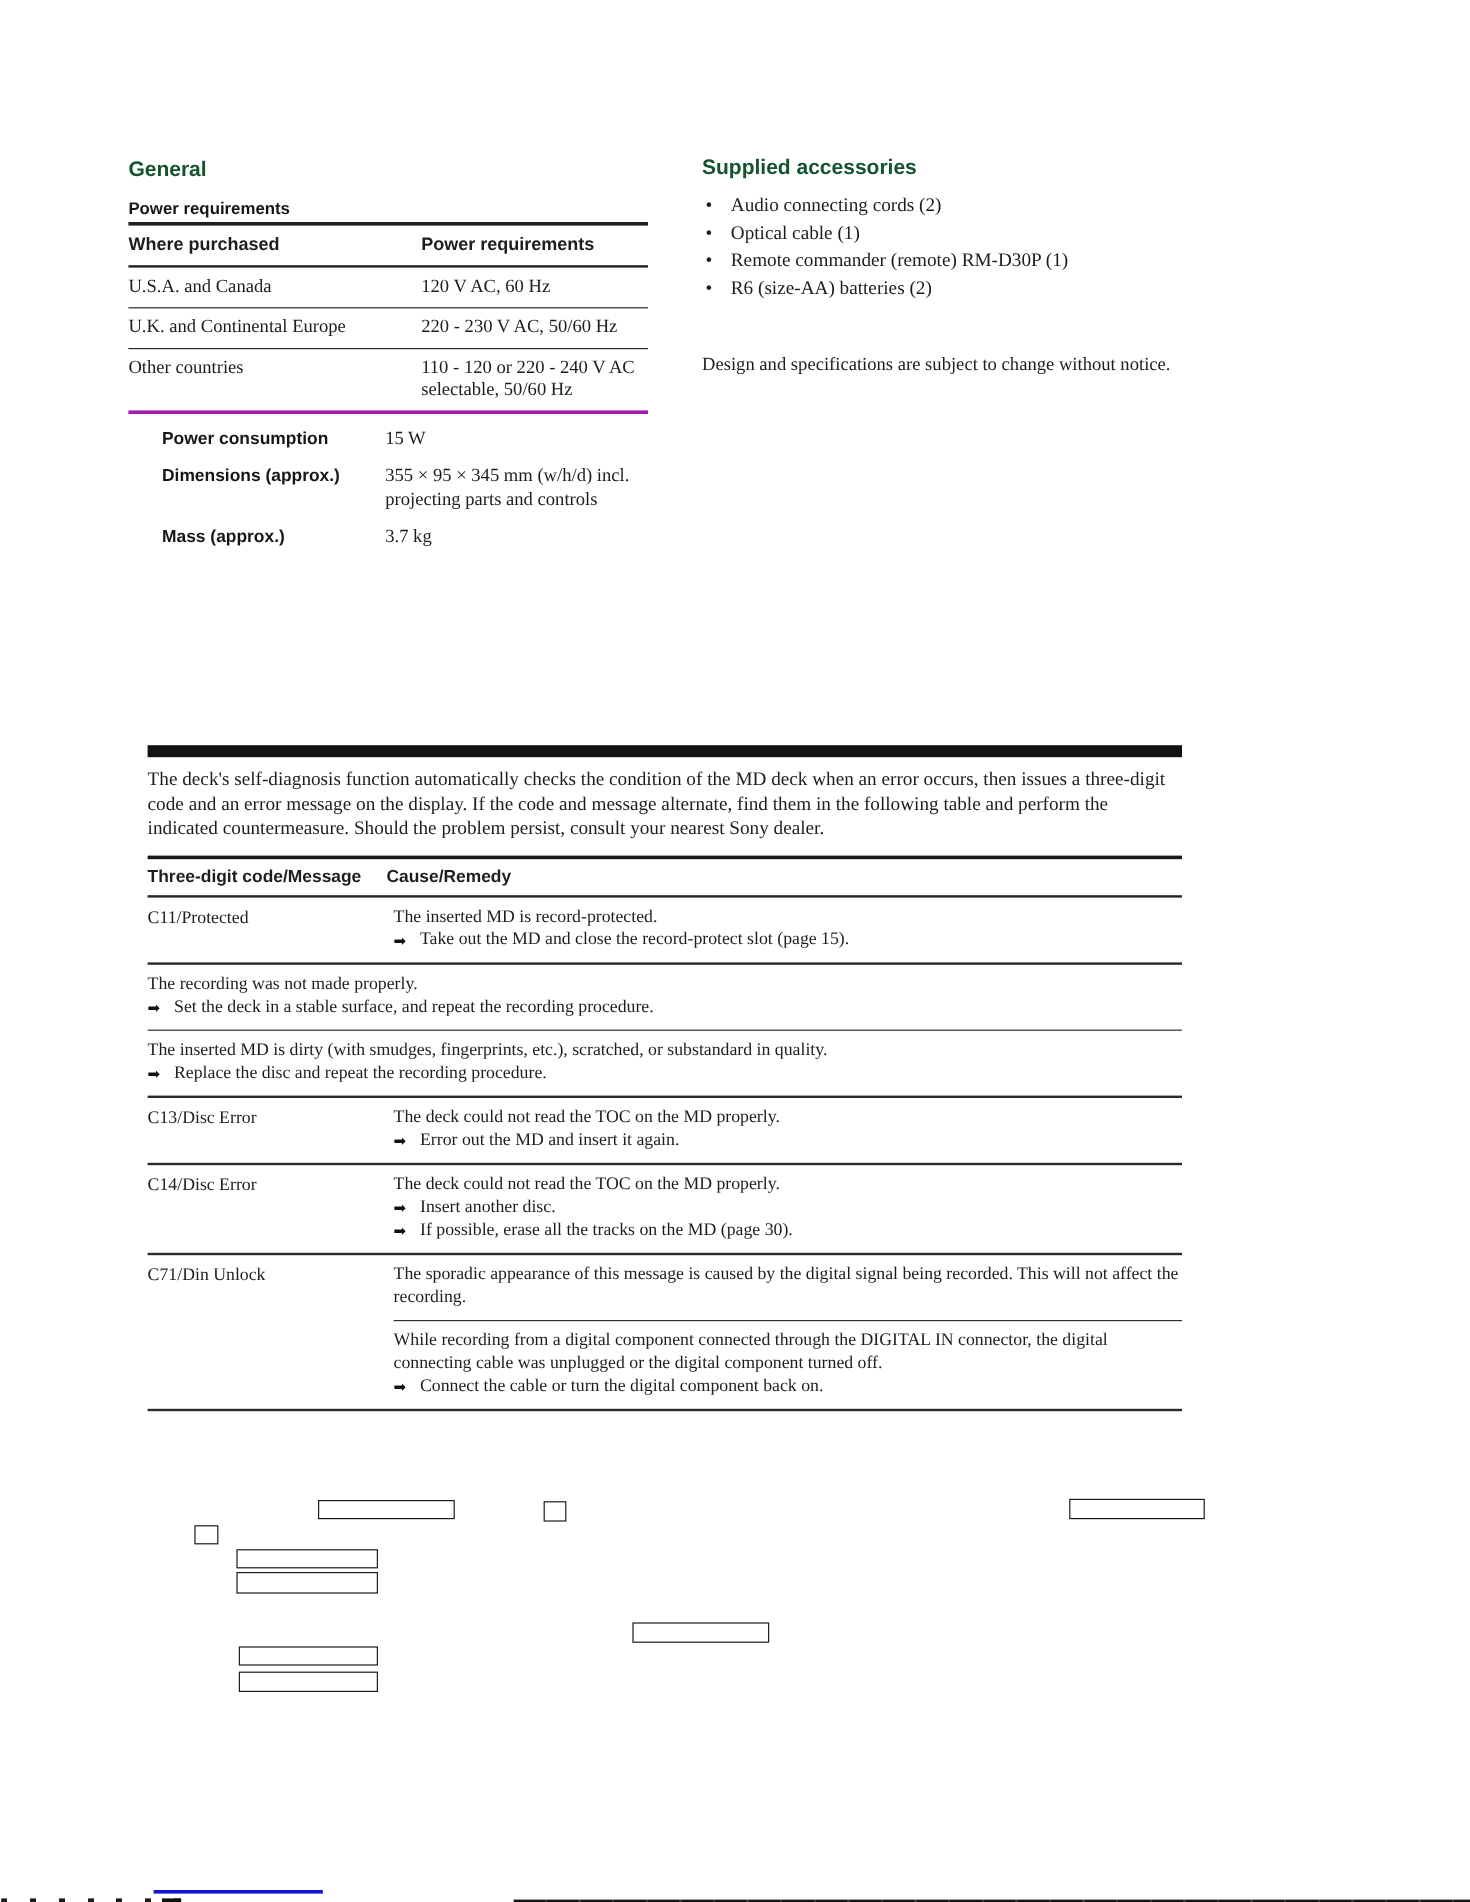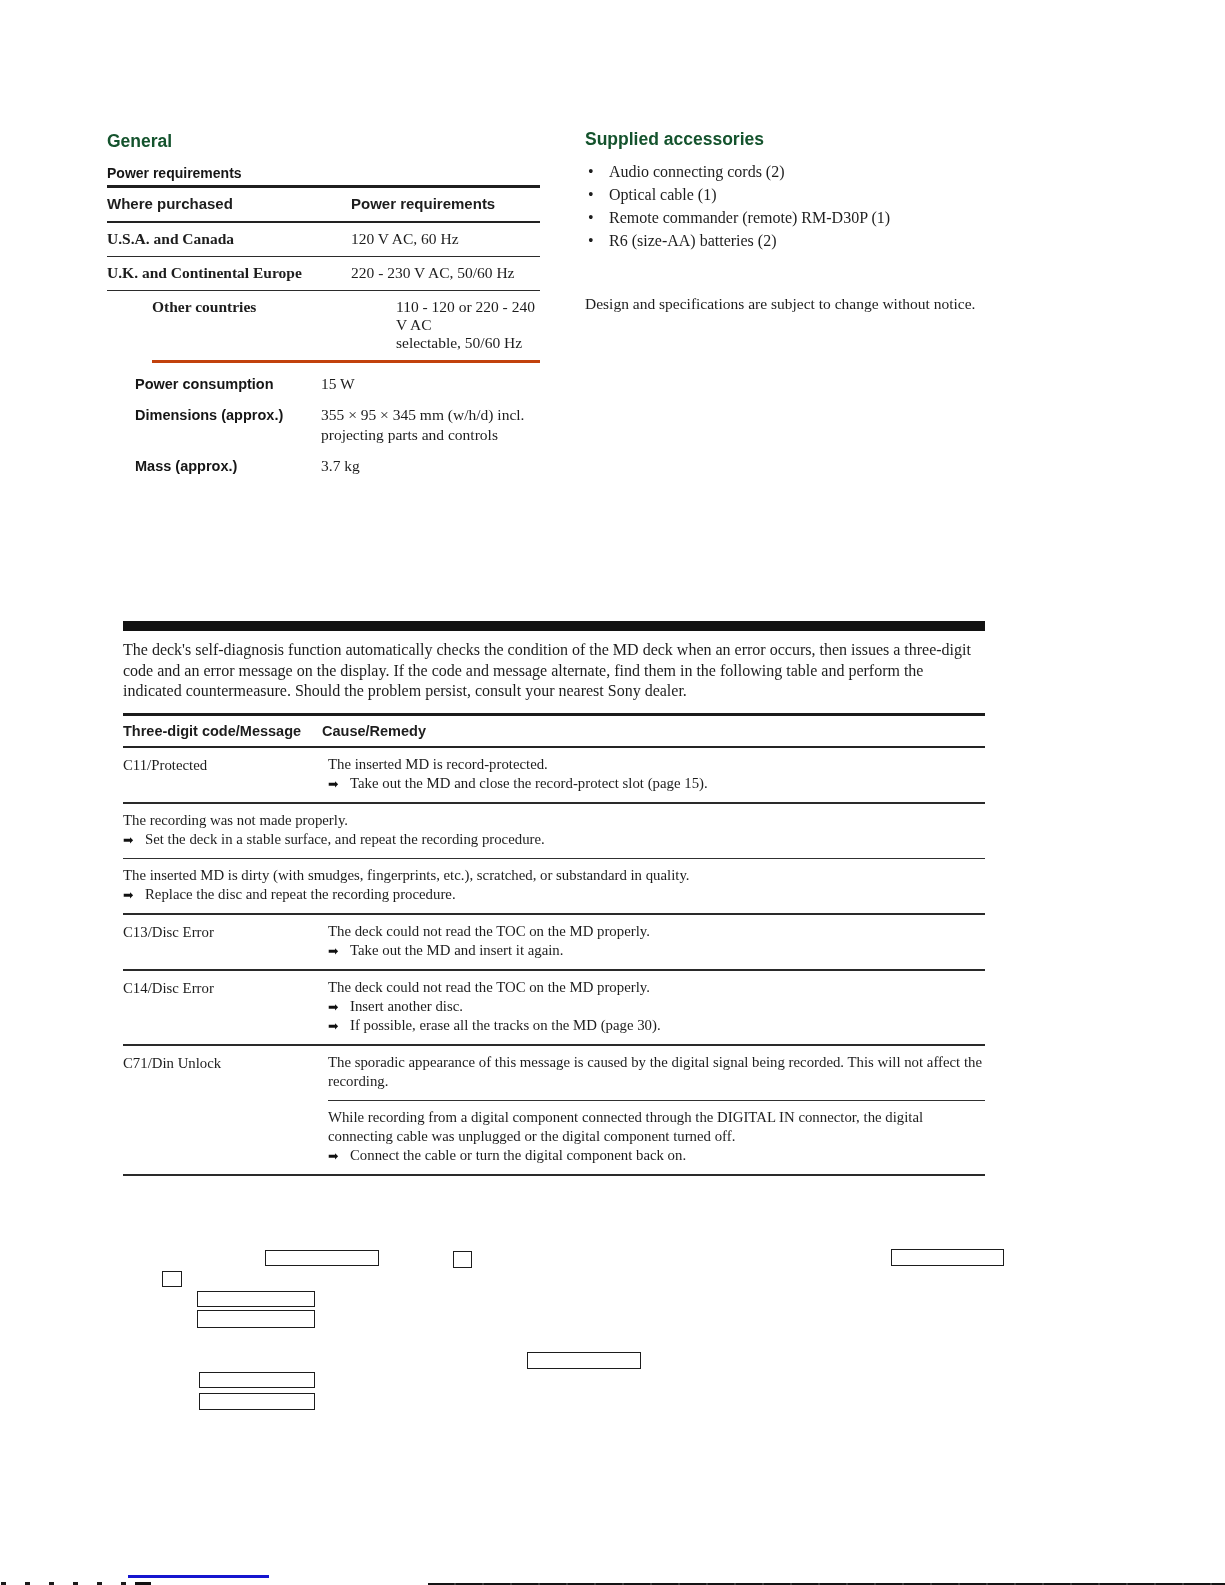--- a/index.html
+++ b/index.html
@@ -10,24 +10,24 @@
   }
   .preline{white-space:pre-line;}
 
   
   #general{position:absolute;left:107px;top:126px;width:433px;}
   .h-section{font-family:"Liberation Sans",sans-serif;font-weight:700;font-size:17.5px;line-height:19px;padding-top:6px;color:#14532d;}
   .h-mini{font-family:"Liberation Sans",sans-serif;font-weight:700;font-size:14px;line-height:17px;margin-top:14px;color:#161616;}
   .ptable{margin-top:3px;border-top:3px solid #1f1f1f;}
   .prow{display:flex;border-bottom:1.5px solid #2b2b2b;justify-content:space-between;}
   .prow.head{border-bottom:2px solid #222;}
-  .pcell1{width:240px;padding:7px 4px 8px 0;font-size:15.5px;line-height:18px;font-weight:bold;}
+  .pcell1{width:240px;padding:7px 4px 8px 0;font-size:15.5px;line-height:18px;}
   .pcell2{flex:1;padding:7px 0 8px 0;font-size:15.5px;line-height:18px;}
   .prow.head .pcell1,.prow.head .pcell2{font-family:"Liberation Sans",sans-serif;font-weight:700;font-size:15px;}
-  .prow.last{border-bottom:3px solid #c2410c;margin-left:45px;}
+  .prow.last{border-bottom:3px solid #a21caf;}
   .specrow{display:flex;margin-top:11px;margin-left:28px;}
   .speclabel{width:186px;font-family:"Liberation Sans",sans-serif;font-weight:700;font-size:14.5px;line-height:20px;color:#161616;}
   .specvalue{flex:1;font-size:15.5px;line-height:20px;}
 
   
   #accessories{position:absolute;left:585px;top:124px;width:430px;}
   .acc-list{margin-top:11px;}
   .acc-item{display:flex;font-size:16px;line-height:23px;}
   .bullet{width:21px;text-align:left;padding-left:3px;}
   .acc-note{margin-top:42px;font-size:15.5px;line-height:20px;}
@@ -170,21 +170,21 @@
       </div>
     </div>
 
     <div class="drow">
       <div class="dcode">C13/Disc Error</div>
       <div class="dcauses">
         <div class="dblock">
           <div class="dcause">The deck could not read the TOC on the MD properly.</div>
           <div class="remedy">
             <span class="arr">➡</span>
-            <span class="rtext">Take out the MD and insert it again.</span>
+            <span class="rtext">Error out the MD and insert it again.</span>
           </div>
         </div>
       </div>
     </div>
 
     <div class="drow">
       <div class="dcode">C14/Disc Error</div>
       <div class="dcauses">
         <div class="dblock">
           <div class="dcause">The deck could not read the TOC on the MD properly.</div>

